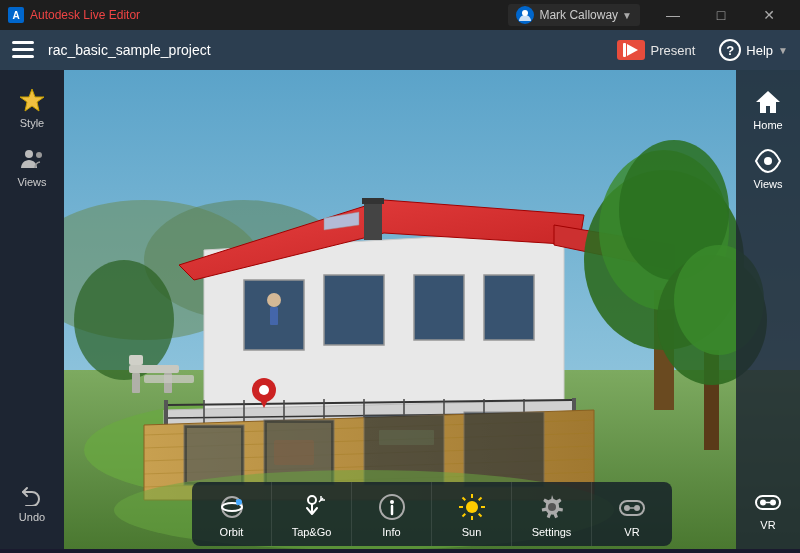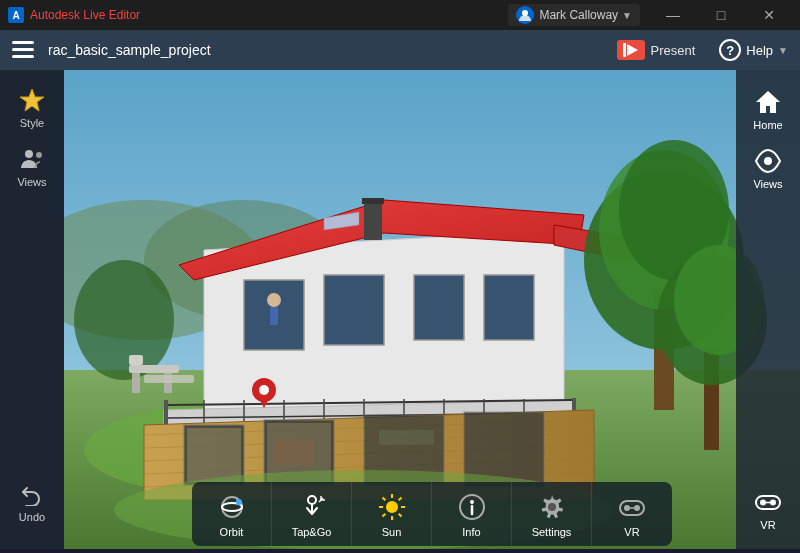--- a/index.html
+++ b/index.html
@@ -457,46 +457,46 @@
             <line x1="22" y1="10" x2="26" y2="6" stroke="#fff" stroke-width="1.5"></line>
             <line x1="24" y1="8" x2="28" y2="8" stroke="#fff" stroke-width="1.5"></line>
             <line x1="24" y1="8" x2="24" y2="4" stroke="#fff" stroke-width="1.5"></line>
           </svg>
         </div>
         <span>Tap&amp;Go</span>
       </div>
       <div class="toolbar-btn">
         <div class="icon-wrap">
           <svg width="30" height="30" viewBox="0 0 30 30">
+            <circle cx="15" cy="15" r="12" fill="none" stroke="#aaa" stroke-width="2"></circle>
+            <circle cx="15" cy="10" r="2" fill="#fff"></circle>
+            <line x1="15" y1="14" x2="15" y2="22" stroke="#fff" stroke-width="2.5" stroke-linecap="round"></line>
+          </svg>
+        </div>
+        <span>Info</span>
+      </div>
+      <div class="toolbar-btn">
+        <div class="icon-wrap">
+          <svg width="30" height="30" viewBox="0 0 30 30">
             <circle cx="15" cy="15" r="6" fill="#ffcc00"></circle>
             <line x1="15" y1="2" x2="15" y2="6" stroke="#ffcc00" stroke-width="2"></line>
             <line x1="15" y1="24" x2="15" y2="28" stroke="#ffcc00" stroke-width="2"></line>
             <line x1="2" y1="15" x2="6" y2="15" stroke="#ffcc00" stroke-width="2"></line>
             <line x1="24" y1="15" x2="28" y2="15" stroke="#ffcc00" stroke-width="2"></line>
             <line x1="5.5" y1="5.5" x2="8.3" y2="8.3" stroke="#ffcc00" stroke-width="2"></line>
             <line x1="21.7" y1="21.7" x2="24.5" y2="24.5" stroke="#ffcc00" stroke-width="2"></line>
             <line x1="24.5" y1="5.5" x2="21.7" y2="8.3" stroke="#ffcc00" stroke-width="2"></line>
             <line x1="8.3" y1="21.7" x2="5.5" y2="24.5" stroke="#ffcc00" stroke-width="2"></line>
           </svg>
         </div>
         <span>Sun</span>
       </div>
       <div class="toolbar-btn">
         <div class="icon-wrap">
           <svg width="30" height="30" viewBox="0 0 30 30">
-            <circle cx="15" cy="15" r="12" fill="none" stroke="#aaa" stroke-width="2"></circle>
-            <circle cx="15" cy="10" r="2" fill="#fff"></circle>
-            <line x1="15" y1="14" x2="15" y2="22" stroke="#fff" stroke-width="2.5" stroke-linecap="round"></line>
-          </svg>
-        </div>
-        <span>Info</span>
-      </div>
-      <div class="toolbar-btn">
-        <div class="icon-wrap">
-          <svg width="30" height="30" viewBox="0 0 30 30">
             <circle cx="15" cy="15" r="5" fill="none" stroke="#aaa" stroke-width="2"></circle>
             <path d="M15 3 L16.5 7 C17.5 7.2 18.4 7.6 19.2 8.2 L23 6.5 L24.5 9 L21.5 11.5 C21.8 12.3 22 13.1 22 14 L22 15.5 L26 16.5 L25.5 19.5 L21.5 19 C21 19.9 20.4 20.7 19.6 21.3 L21 25 L18.2 26.2 L16.5 22.5 C15.7 22.7 14.9 22.7 14.1 22.5 L12.5 26.2 L9.7 25 L11.1 21.3 C10.3 20.7 9.7 19.9 9.2 19 L5.2 19.5 L4.7 16.5 L8.7 15.5 L8.7 14 C8.7 13.1 8.9 12.3 9.2 11.5 L6.2 9 L7.7 6.5 L11.5 8.2 C12.3 7.6 13.2 7.2 14.2 7 Z" fill="#aaa"></path>
             <circle cx="15" cy="15" r="4" fill="#555"></circle>
           </svg>
         </div>
         <span>Settings</span>
       </div>
       <div class="toolbar-btn">
         <div class="icon-wrap">
           <svg width="30" height="30" viewBox="0 0 30 30">

